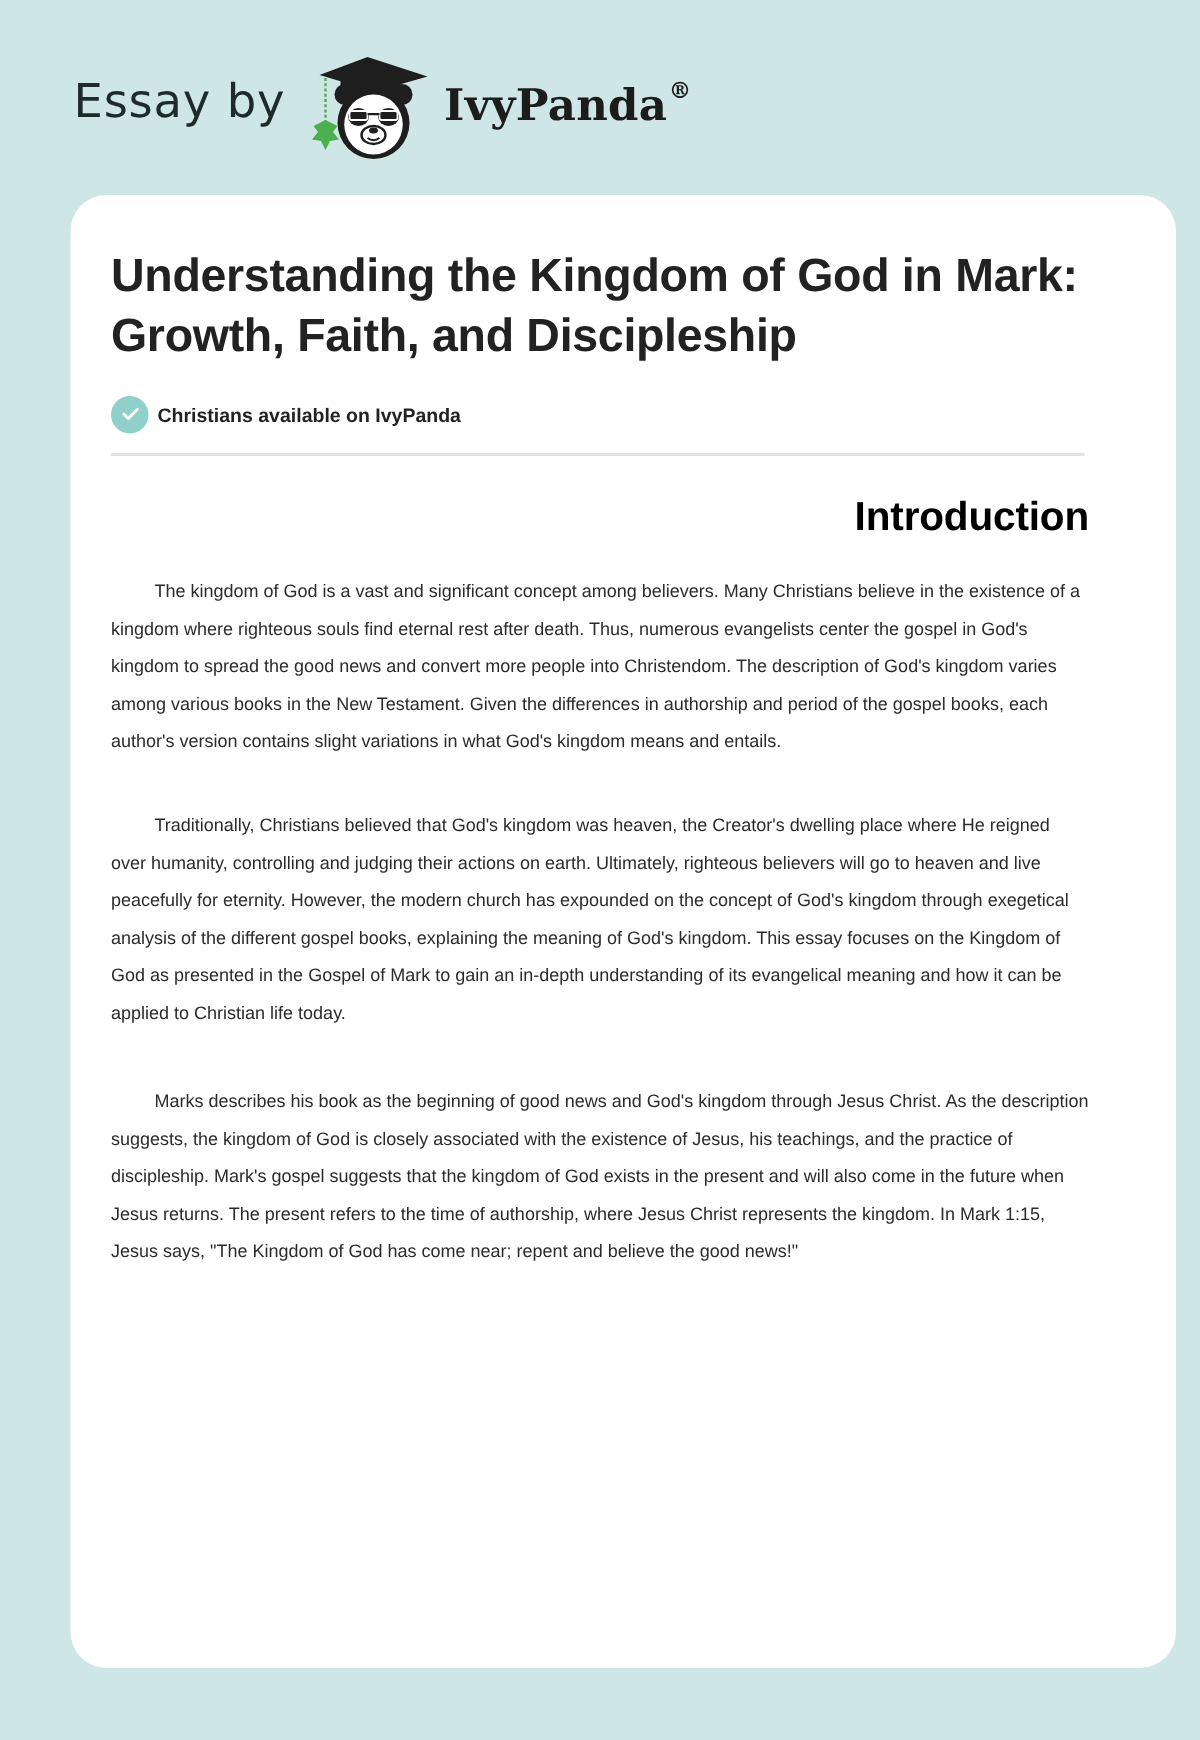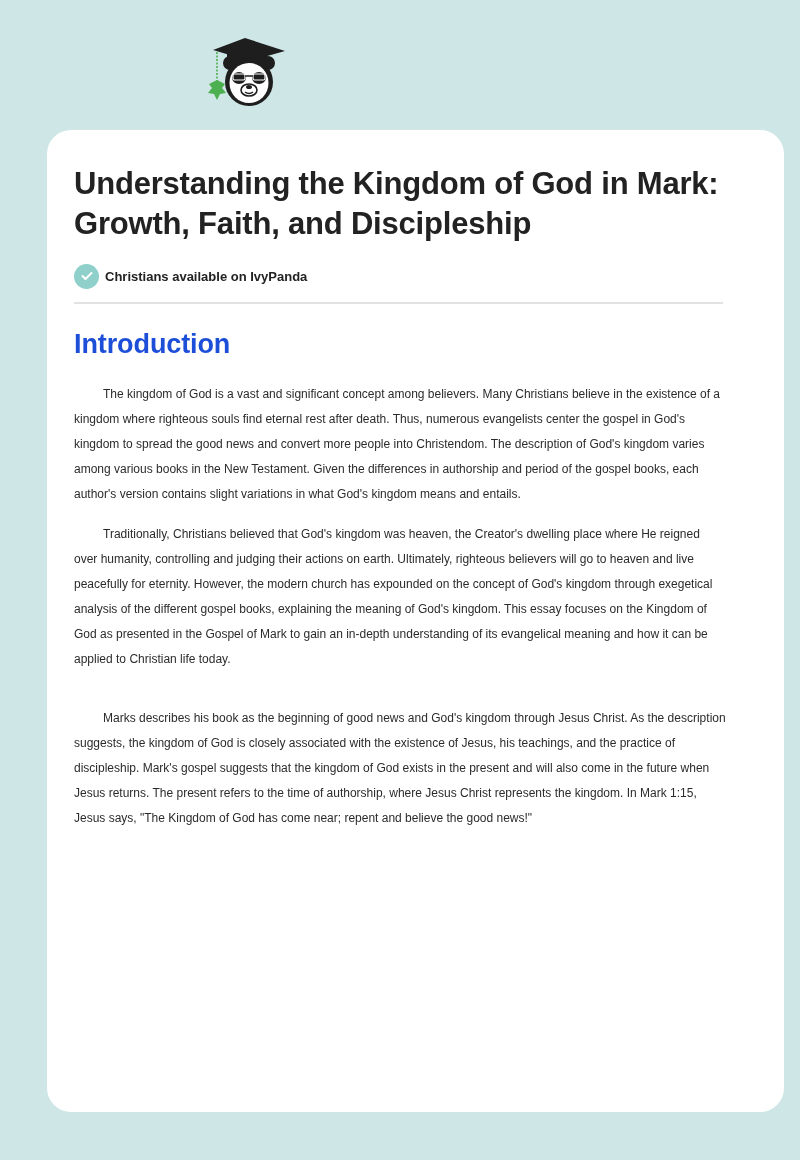--- a/index.html
+++ b/index.html
@@ -110,40 +110,42 @@
       position: absolute;
       left: 27px;
       top: 190px;
       width: 652px;
     }
     .section-heading {
       margin: 0;
       font-size: 27px;
       line-height: 46px;
       font-weight: bold;
-      color: #1d4ed8;
+      color: #000000;
       letter-spacing: -0.1px;
+      text-align: right;
     }
     .para {
       margin: 0;
       font-size: 12px;
       line-height: 25px;
       color: #2b2b2b;
       text-indent: 29px;
     }
     .h-intro { margin-top: 1px; }
     .p1 { margin-top: 15px; }
-    .p2 { margin-top: 15px; }
+    .p2 { margin-top: 31px; }
     .h-mark { margin-top: 20px; }
     .p3 { margin-top: 34px; }
   </style>
 </head>
 <body>
 
 <div class="header">
+  <span class="essay-by">Essay by</span>
 
   <span class="logo-icon">
     <svg width="90" height="72" viewBox="0 0 90 72" xmlns="http://www.w3.org/2000/svg">
 
       <polygon points="10,14 42,2 82,15 47,25" fill="#1e1e1e"></polygon>
       <rect x="24" y="17" width="40" height="10" fill="#1e1e1e"></rect>
 
       <line x1="14" y1="16" x2="14" y2="46" stroke="#4cb050" stroke-width="1.6" stroke-dasharray="2,1.5"></line>
 
       <path d="M14,44 L6,48 L9,52 L5,57 L11,58 L14,64 L17,58 L23,57 L19,52 L22,48 Z" fill="#4cb050"></path>
@@ -159,20 +161,21 @@
       <rect x="30" y="38" width="12" height="6" rx="1.5" fill="none" stroke="#ffffff" stroke-width="1.2"></rect>
       <rect x="50" y="38" width="12" height="6" rx="1.5" fill="none" stroke="#ffffff" stroke-width="1.2"></rect>
       <line x1="42" y1="40" x2="50" y2="40" stroke="#1e1e1e" stroke-width="1.5"></line>
 
       <ellipse cx="46" cy="54" rx="8" ry="6" fill="#ffffff" stroke="#1e1e1e" stroke-width="1.6"></ellipse>
       <ellipse cx="46" cy="51" rx="3" ry="2" fill="#1e1e1e"></ellipse>
       <path d="M42,56 Q46,59 50,56" fill="none" stroke="#1e1e1e" stroke-width="1.3"></path>
     </svg>
   </span>
 
+  <span class="brand"><span>IvyPanda</span><sup>®</sup></span>
 </div>
 
 <div class="card">
   <h1 class="title">Understanding the Kingdom of God in Mark: Growth, Faith, and Discipleship</h1>
 
   <div class="exclusive">
     <span class="check-badge">
       <svg width="12" height="10" viewBox="0 0 12 10" xmlns="http://www.w3.org/2000/svg">
         <path d="M1.5,5 L4.5,8 L10.5,2" fill="none" stroke="#ffffff" stroke-width="2" stroke-linecap="round" stroke-linejoin="round"></path>
       </svg>

